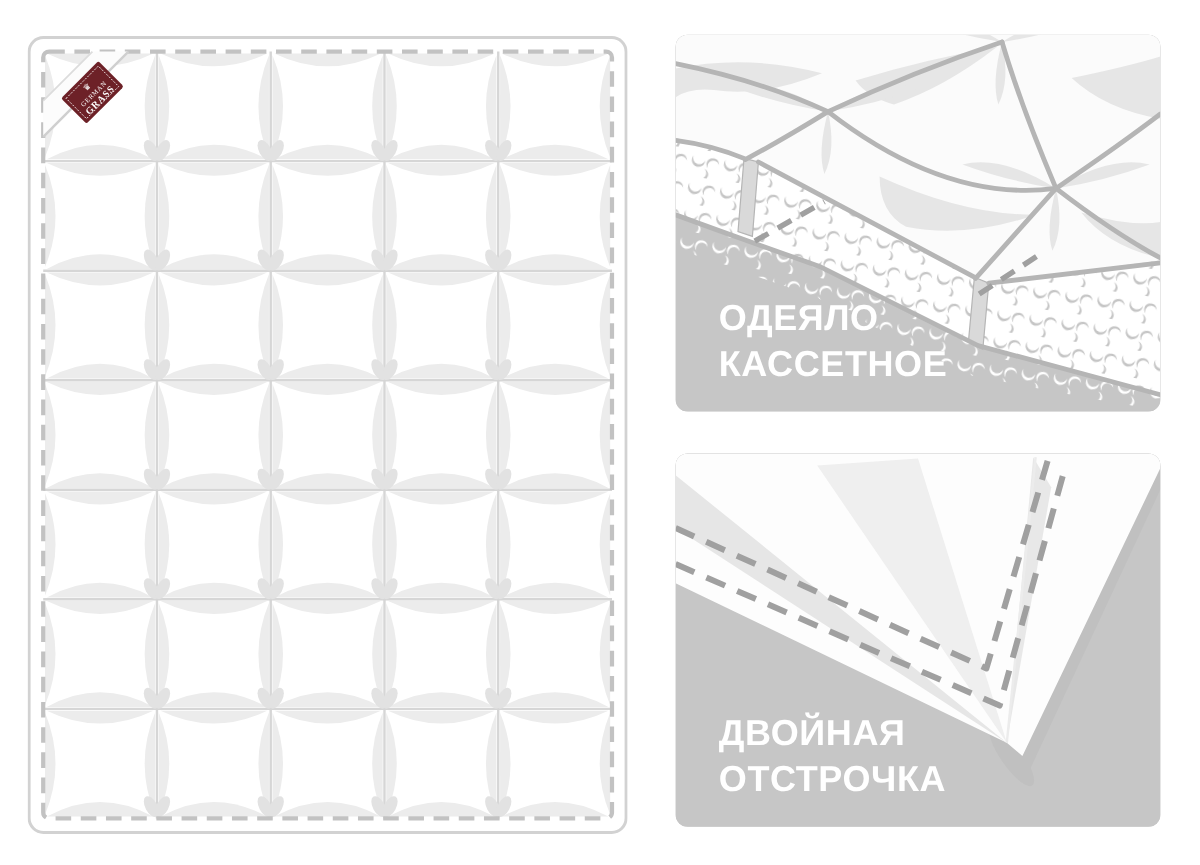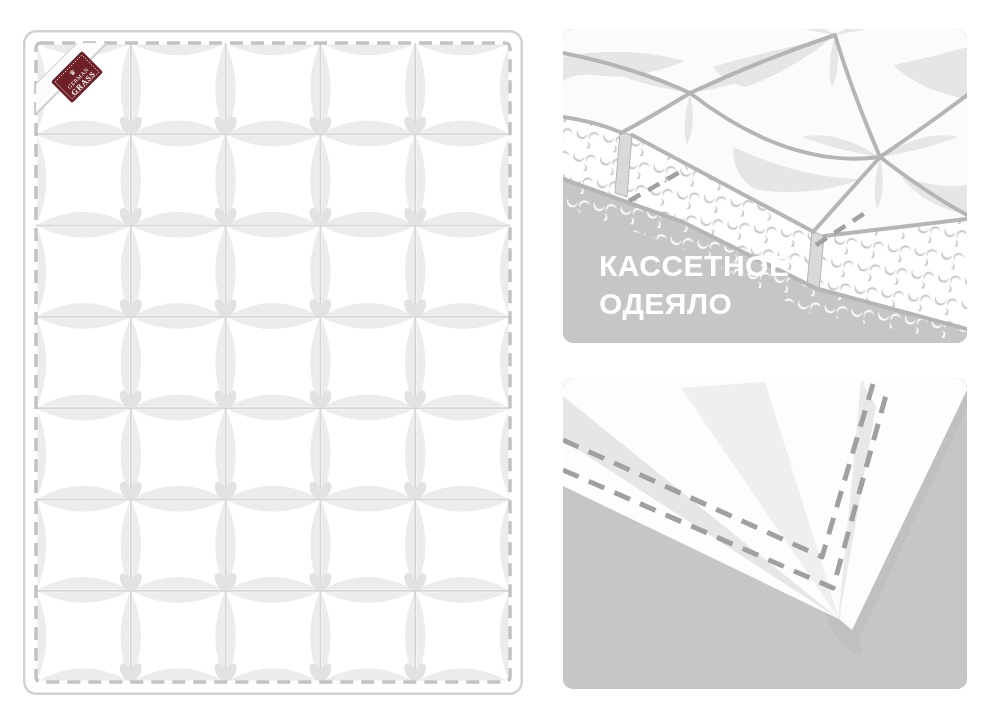--- a/index.html
+++ b/index.html
@@ -346,35 +346,39 @@
     <path d="M69,106 L249,202"></path>
     <path d="M261,207 L404,190"></path>
     <path d="M0,150 Q60,172 120,193 L252,259 L404,300"></path>
   </g>
         <g fill="none" stroke="#a0a0a0" stroke-width="4.5" stroke-dasharray="13 9">
     <path d="M66,172 L124,139"></path>
     <path d="M253,216 L302,184"></path>
   </g>
       </svg>
     <div class="caption" style="color: rgb(255, 255, 255);">
+      <div>ОДЕЯЛО</div>
       <div>КАССЕТНОЕ</div>
-      <div>ОДЕЯЛО</div>
     </div>
   </div>
 
   <div class="panel" id="panel-stitch" style="background: rgb(198, 198, 198);">
     <svg id="stitch-svg" width="404" height="311" viewBox="0 0 404 311">
         <rect width="404" height="311" fill="#c6c6c6"></rect>
         <path d="M404,10 L404,30 L294,266 L268,244 L289,252 Z" fill="#c0c0c0"></path>
         <ellipse cx="280" cy="252" rx="30" ry="9" transform="rotate(55 280 252)" fill="#c0c0c0"></ellipse>
         <path d="M0,0 L404,0 L404,12 L289,252 L276,241 L0,108 Z" fill="#fdfdfd"></path>
         <path d="M276,241 L0,18 L0,62 Z" fill="#e6e6e6"></path>
         <path d="M276,241 L118,10 L202,4 Z" fill="#efefef"></path>
         <path d="M276,241 L298,3 L313,28 Z" fill="#e8e8e8"></path>
         <line x1="276" y1="241" x2="300" y2="3" stroke="#ececec" stroke-width="2"></line>
         <g fill="none" stroke="#a0a0a0" stroke-width="5" stroke-dasharray="17 11" stroke-linejoin="round">
     <path d="M0,62 L259,179 L310,6"></path>
     <path d="M0,92 L270,210 L325,10"></path>
   </g>
       </svg>
+    <div class="caption" style="color: rgb(255, 255, 255);">
+      <div>ДВОЙНАЯ</div>
+      <div>ОТСТРОЧКА</div>
+    </div>
   </div>
 
 </div>
 
 </body></html>

